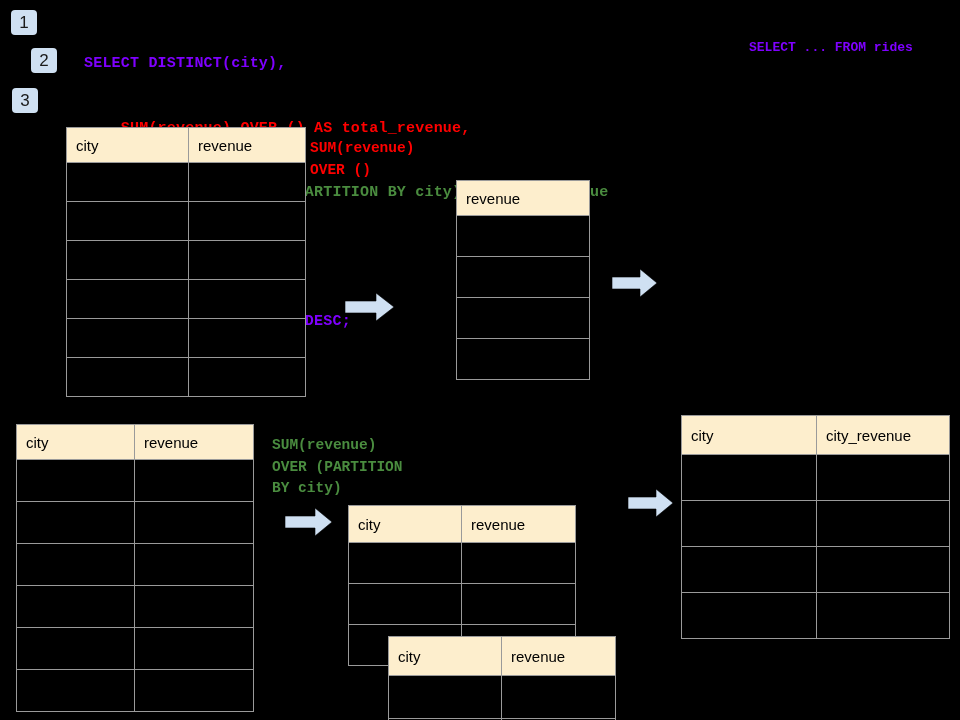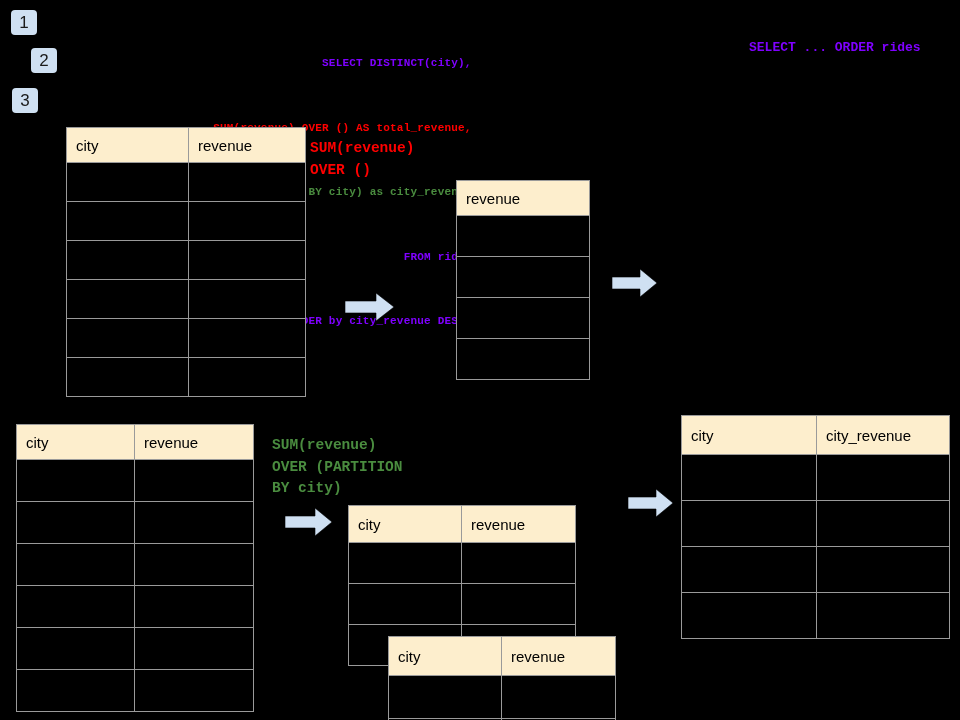--- a/index.html
+++ b/index.html
@@ -15,26 +15,25 @@
     overflow: hidden;
     font-family: "Liberation Sans", sans-serif;
   }
 
   
   .sql-block {
     position: absolute;
     left: 84px;
     top: 10px;
     font-family: "Liberation Mono", "DejaVu Sans Mono", monospace;
-    font-size: 11px;
+    font-size: 15px;
     font-weight: bold;
     line-height: 21.5px;
     white-space: pre;
     letter-spacing: 0.2px;
-    text-align: right;
   }
   .sql-line { white-space: pre; }
   .c-purple { color: #7f00ff; }
   .c-red    { color: #ff0000; }
   .c-green  { color: #4a8c3f; }
 
   .side-note {
     position: absolute;
     left: 749px;
     top: 38px;
@@ -141,21 +140,21 @@
   <div class="badge badge-3">3</div>
 
   <div class="sql-block">
     <div class="sql-line c-purple">SELECT DISTINCT(city),</div>
     <div class="sql-line c-red">    SUM(revenue) OVER () AS total_revenue,</div>
     <div class="sql-line c-green">    SUM(revenue) OVER (PARTITION BY city) as city_revenue</div>
     <div class="sql-line c-purple">  FROM rides</div>
     <div class="sql-line c-purple">  ORDER by city_revenue DESC;</div>
   </div>
 
-  <div class="side-note">SELECT ... ORDER rides</div>
+  <div class="side-note">SELECT ... FROM rides</div>
 
   <div class="annot annot-red">SUM(revenue)
 OVER ()</div>
   <div class="annot annot-green">SUM(revenue)
 OVER (PARTITION
 BY city)</div>
 
   <table class="tbl" id="table-rides-top">
     <colgroup>
         <col style="width:122px">

